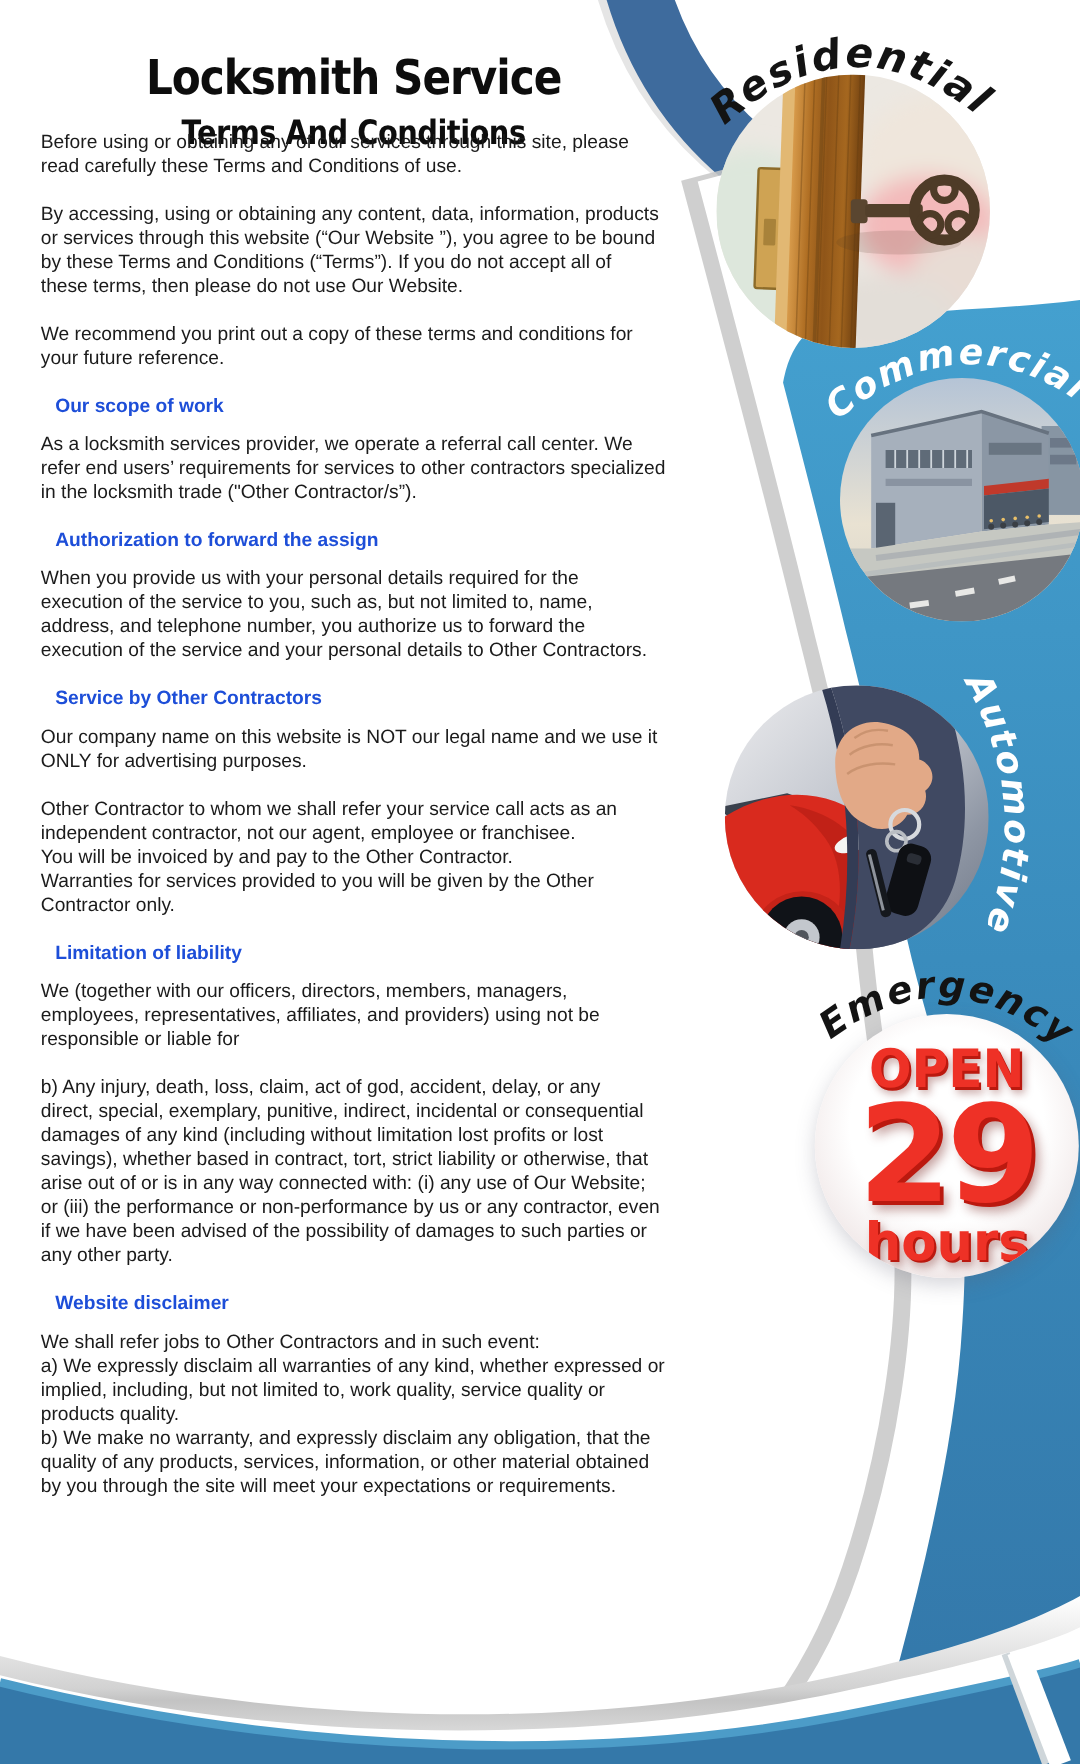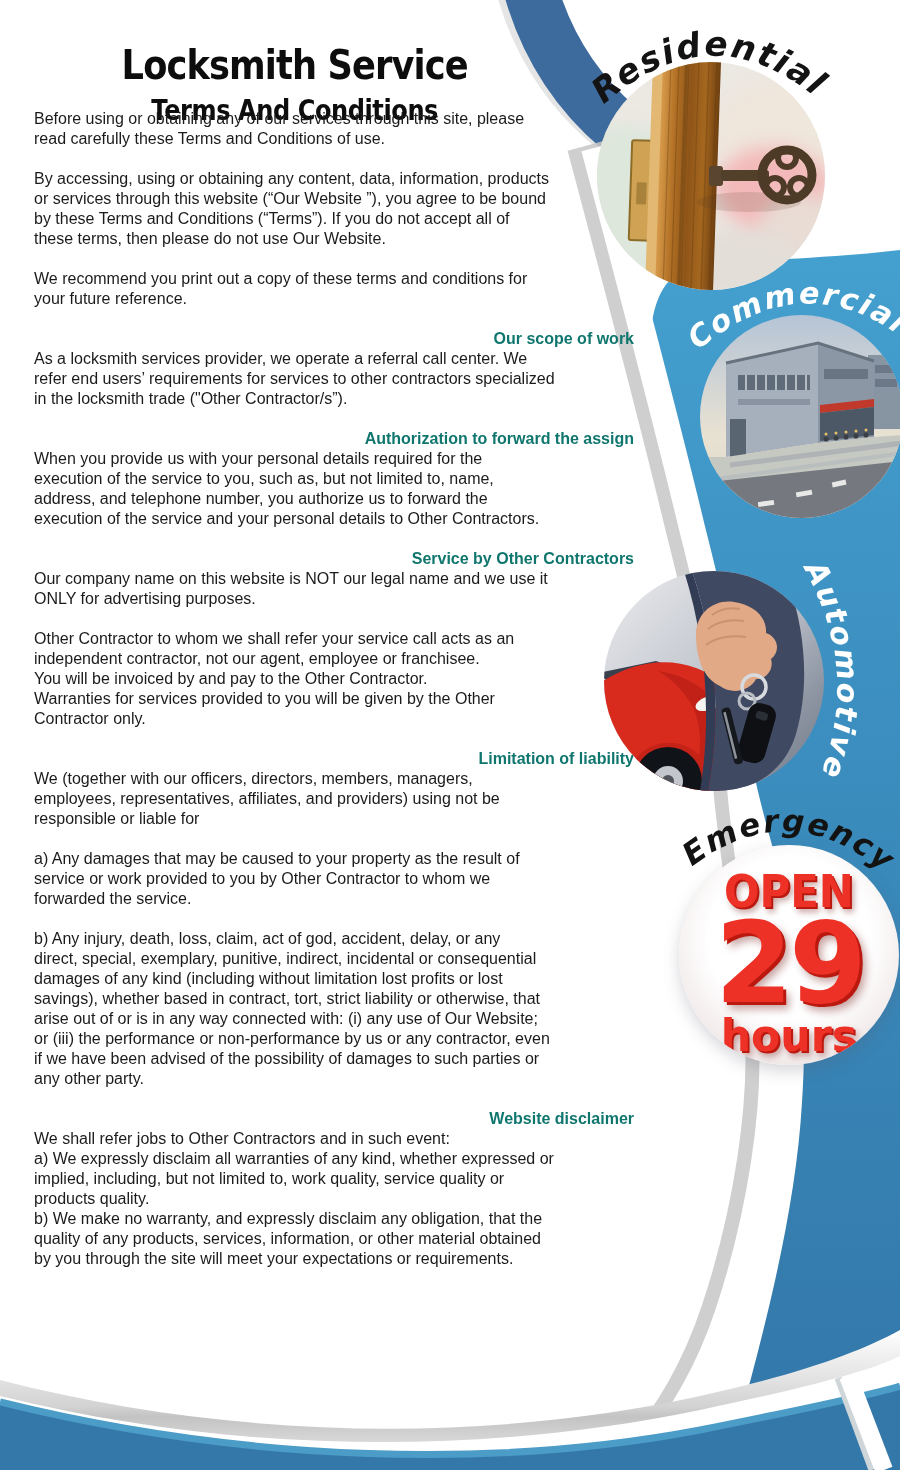--- a/index.html
+++ b/index.html
@@ -12,21 +12,21 @@
   .header{position:absolute;left:0;top:6px;width:590px;text-align:center;color:#0d0d0d;margin-top:36px;}
   .title{font-family:"DejaVu Sans",sans-serif;font-weight:800;font-size:40px;margin:0;
          display:inline-block;transform:scaleX(.88);letter-spacing:-1px;}
   .subtitle{font-family:"DejaVu Sans",sans-serif;font-weight:800;font-size:28px;margin:6px 0 0;
          display:inline-block;transform:scaleX(.86);letter-spacing:-0.5px;}
 
   
   .content{position:absolute;left:34px;top:109px;width:600px;font-size:16px;line-height:20px;
            color:#1b1b1b;}
   .content p{margin:0 0 20px;white-space:pre-line;}
-  .content h3{margin:0;font-size:16px;line-height:20px;font-weight:bold;color:#0f766e;white-space:pre-line;text-align:right;}
+  .content h3{margin:12px;font-size:16px;line-height:20px;font-weight:bold;color:#1d4ed8;white-space:pre-line;}
 
   
   .circle{position:absolute;border-radius:50%;overflow:hidden;}
   .circle svg{display:block;width:100%;height:100%;}
   .c-res{left:597px;top:62px;width:228px;height:228px;}
   .c-com{left:700px;top:315px;width:203px;height:203px;}
   .c-auto{left:604px;top:571px;width:220px;height:220px;}
   .c-emer{left:679px;top:845px;width:220px;height:220px;
           background:radial-gradient(circle at 50% 42%, #ffffff 48%, #f1e9e9 75%, #e0d8da 100%);
           box-shadow:0 6px 16px rgba(90,90,110,.25);
@@ -117,23 +117,20 @@
 ONLY for advertising purposes.</p>
     <p>Other Contractor to whom we shall refer your service call acts as an
 independent contractor, not our agent, employee or franchisee.
 You will be invoiced by and pay to the Other Contractor.
 Warranties for services provided to you will be given by the Other
 Contractor only.</p>
     <h3>Limitation of liability</h3>
     <p>We (together with our officers, directors, members, managers,
 employees, representatives, affiliates, and providers) using not be
 responsible or liable for</p>
-    <p>a) Any damages that may be caused to your property as the result of
-service or work provided to you by Other Contractor to whom we
-forwarded the service.</p>
     <p>b) Any injury, death, loss, claim, act of god, accident, delay, or any
 direct, special, exemplary, punitive, indirect, incidental or consequential
 damages of any kind (including without limitation lost profits or lost
 savings), whether based in contract, tort, strict liability or otherwise, that
 arise out of or is in any way connected with: (i) any use of Our Website;
 or (iii) the performance or non-performance by us or any contractor, even
 if we have been advised of the possibility of damages to such parties or
 any other party.</p>
     <h3>Website disclaimer</h3>
     <p>We shall refer jobs to Other Contractors and in such event:

